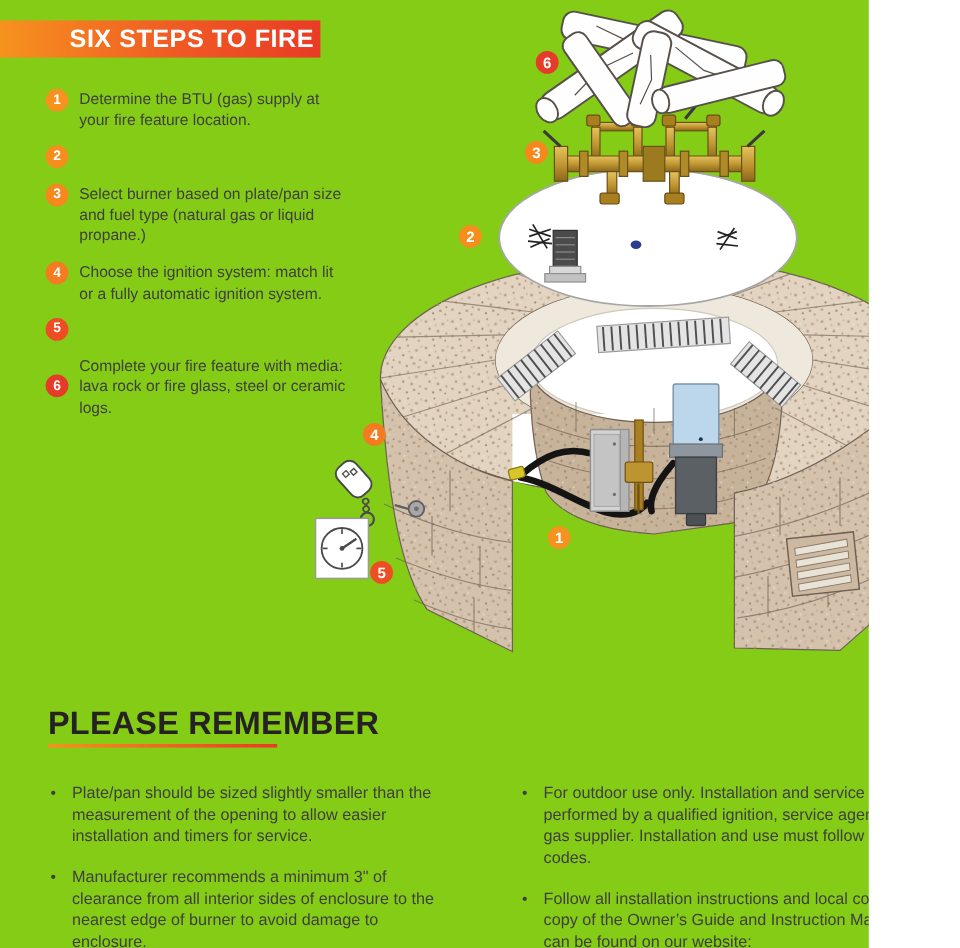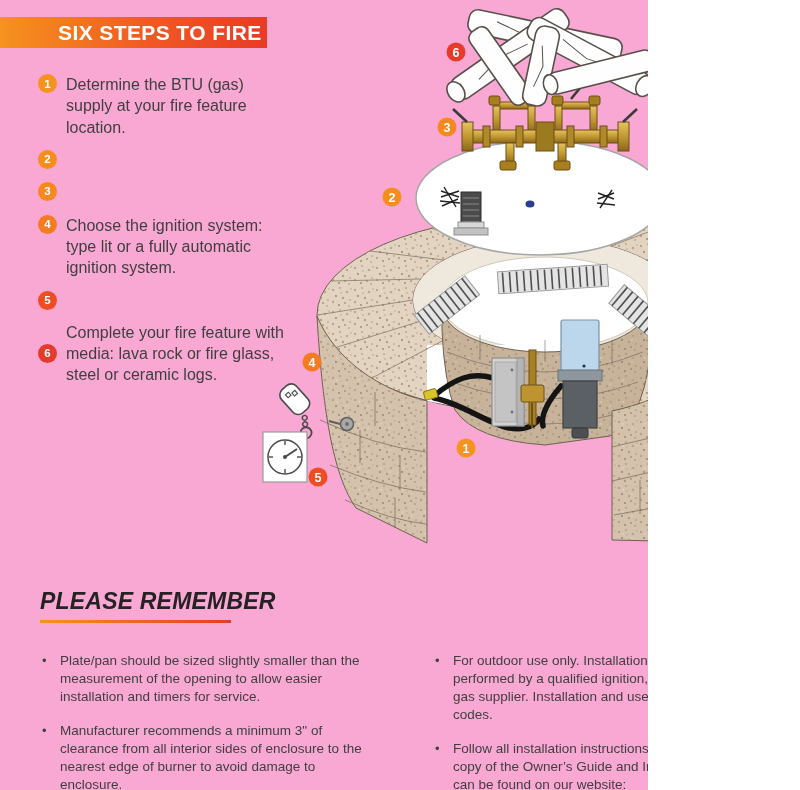--- a/index.html
+++ b/index.html
@@ -1,39 +1,39 @@
 <!DOCTYPE html>
 <html><head>
 <meta charset="utf-8">
 <style>
   html,body{margin:0;padding:0;background:#ffffff;}
-  #page{position:relative;width:648px;height:790px;background:#f9a8d4;overflow:hidden;
+  #page{position:relative;width:724px;height:790px;background:#84cc16;overflow:hidden;
         font-family:"Liberation Sans",sans-serif;color:#3f3f3f;}
 
   
   .banner{position:absolute;left:0;top:17px;width:267px;height:31px;
           background:linear-gradient(90deg,#F6921E 0%,#F05A24 55%,#E93B25 100%);
           display:flex;align-items:center;}
   .banner span{color:#ffffff;font-weight:bold;font-size:21px;letter-spacing:.4px;padding-left:58px;white-space:nowrap;}
 
   
   .steps{position:absolute;left:38px;top:74px;width:262px;}
   .step{display:flex;align-items:flex-start;margin-bottom:12px;}
   .step.center{align-items:center;}
   .badge{width:19px;height:19px;border-radius:50%;flex:0 0 19px;margin-top:0px;
          color:#fff;font-weight:bold;font-size:11.5px;display:flex;align-items:center;justify-content:center;}
   .b1{background:#F6921E}.b2{background:#F68E1E}.b3{background:#F6881E}
   .b4{background:#F47B20}.b5{background:#EE4D23}.b6{background:#E63B2A}
-  .step p{margin:0 12px 0 9px;width:228px;font-size:16px;line-height:1.33;}
+  .step p{margin:0 12px 0 9px;width:228px;font-size:13px;line-height:1.33;}
 
   
   .diagram{position:absolute;left:250px;top:0;width:550px;height:560px;}
 
   
-  .remember-h{position:absolute;left:40px;top:588px;font-size:23px;font-weight:bold;color:#262223;letter-spacing:.2px;font-style:italic;}
+  .remember-h{position:absolute;left:40px;top:588px;font-size:27px;font-weight:bold;color:#262223;letter-spacing:.2px;}
   .remember-u{position:absolute;left:40px;top:620px;width:191px;height:3px;
               background:linear-gradient(90deg,#F6921E,#E93B25);}
   .col{position:absolute;top:652px;font-size:13.5px;line-height:1.33;}
   .col.left{left:42px;width:322px;}
   .col.right{left:435px;width:340px;}
   .bullet{display:flex;margin-bottom:16px;}
   .bullet .dot{flex:0 0 18px;color:#3f3f3f;font-size:13px;}
   .bullet p{margin:0;}
   svg text{font-family:"Liberation Sans",sans-serif;}
 </style>
@@ -49,24 +49,25 @@
   <div class="steps">
     <div class="step">
       <div class="badge b1">1</div>
       <p>Determine the BTU (gas) supply at your fire feature location.</p>
     </div>
     <div class="step" style="margin-bottom:13px">
       <div class="badge b2">2</div>
     </div>
     <div class="step" style="margin-bottom:14px">
       <div class="badge b3">3</div>
+      <p>Select burner based on plate/pan size and fuel type (natural gas or liquid propane.)</p>
     </div>
     <div class="step">
       <div class="badge b4">4</div>
-      <p>Choose the ignition system: type lit or a fully automatic ignition system.</p>
+      <p>Choose the ignition system: match lit or a fully automatic ignition system.</p>
     </div>
     <div class="step">
       <div class="badge b5">5</div>
     </div>
     <div class="step center">
       <div class="badge b6">6</div>
       <p>Complete your fire feature with media: lava rock or fire glass, steel or ceramic logs.</p>
     </div>
   </div>
 

